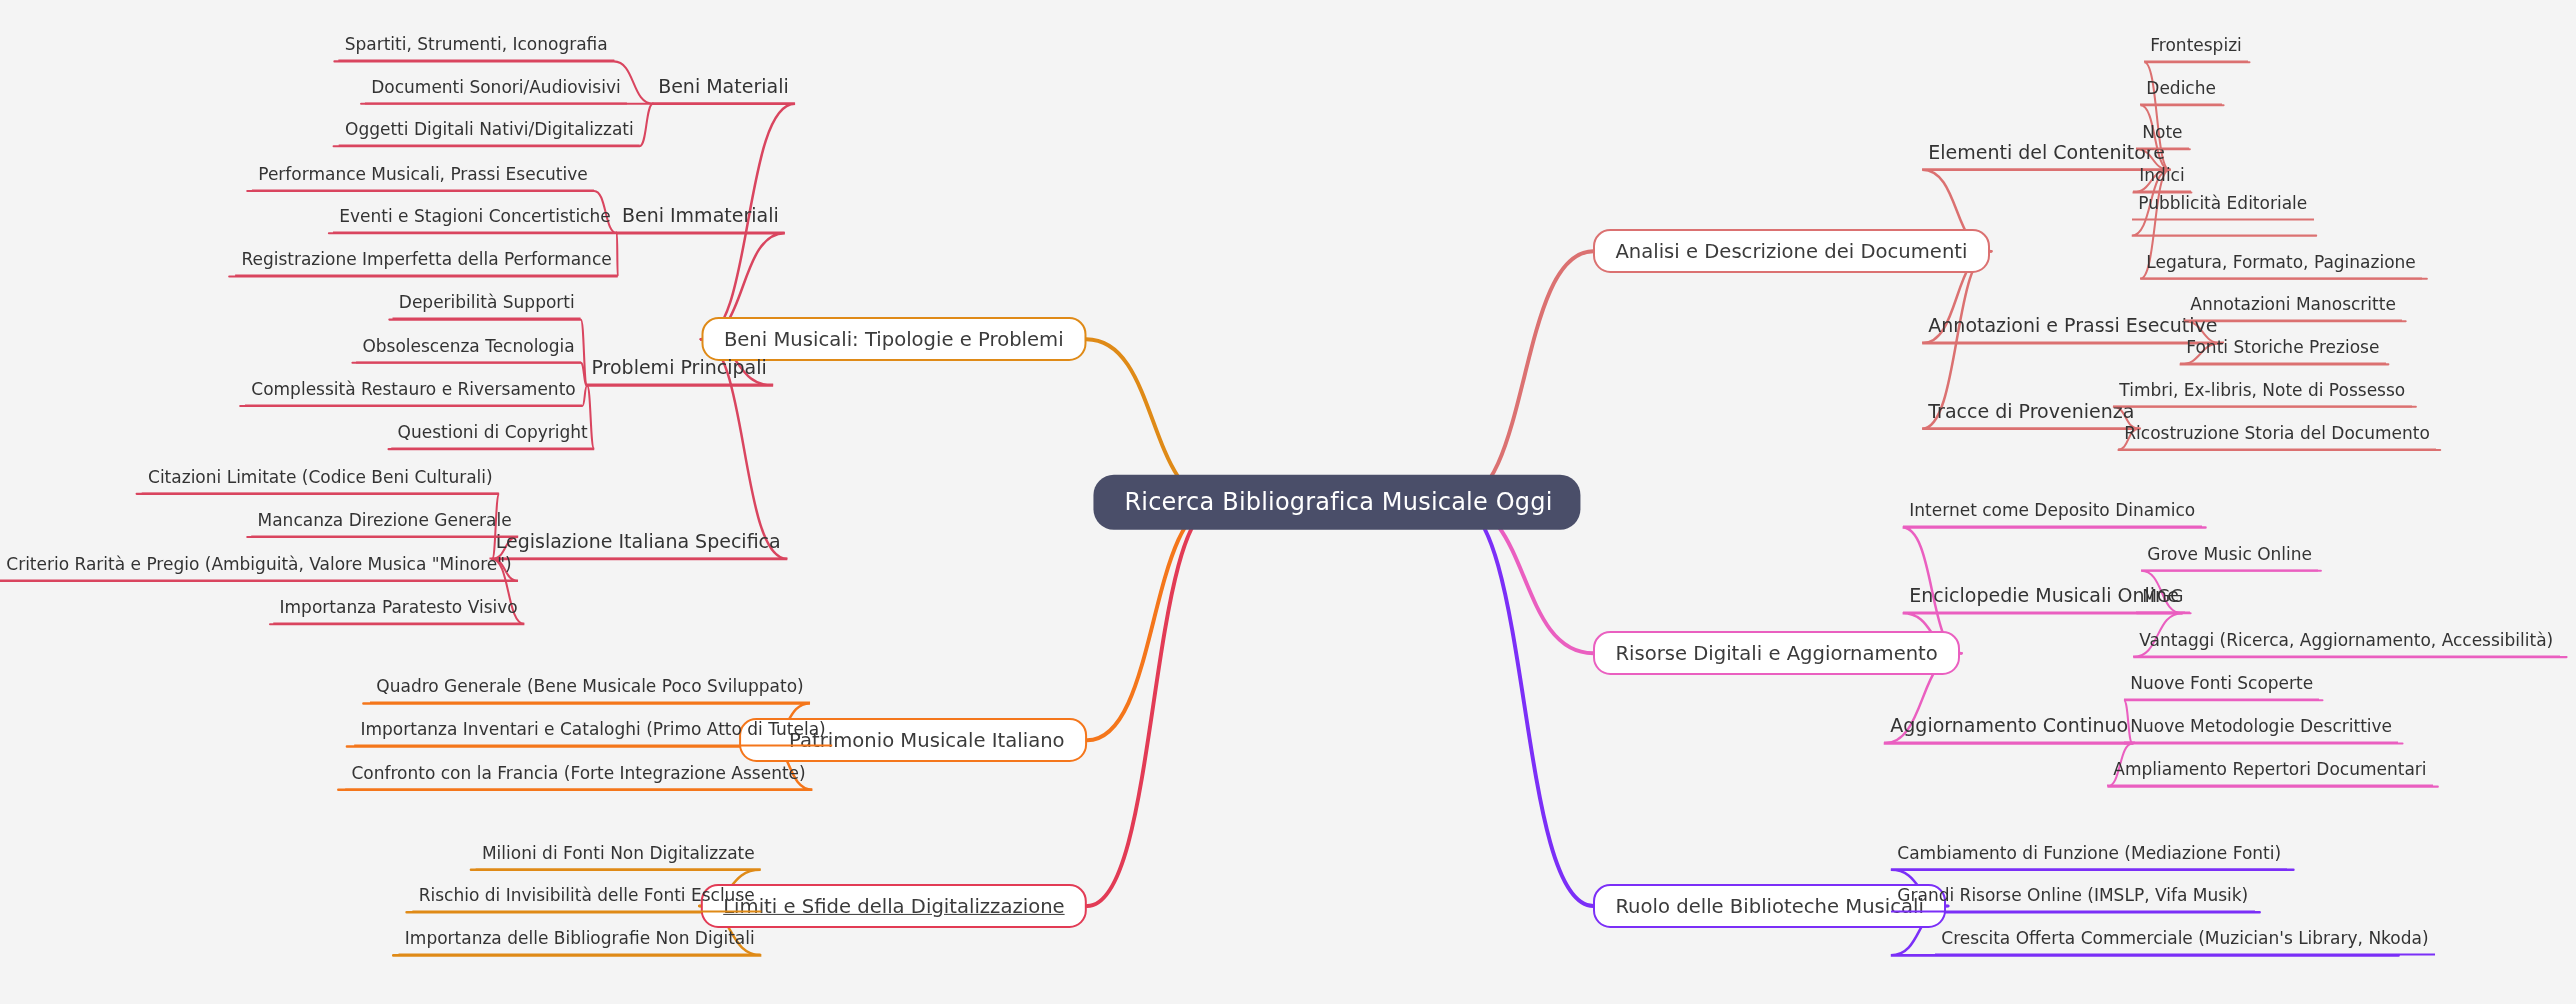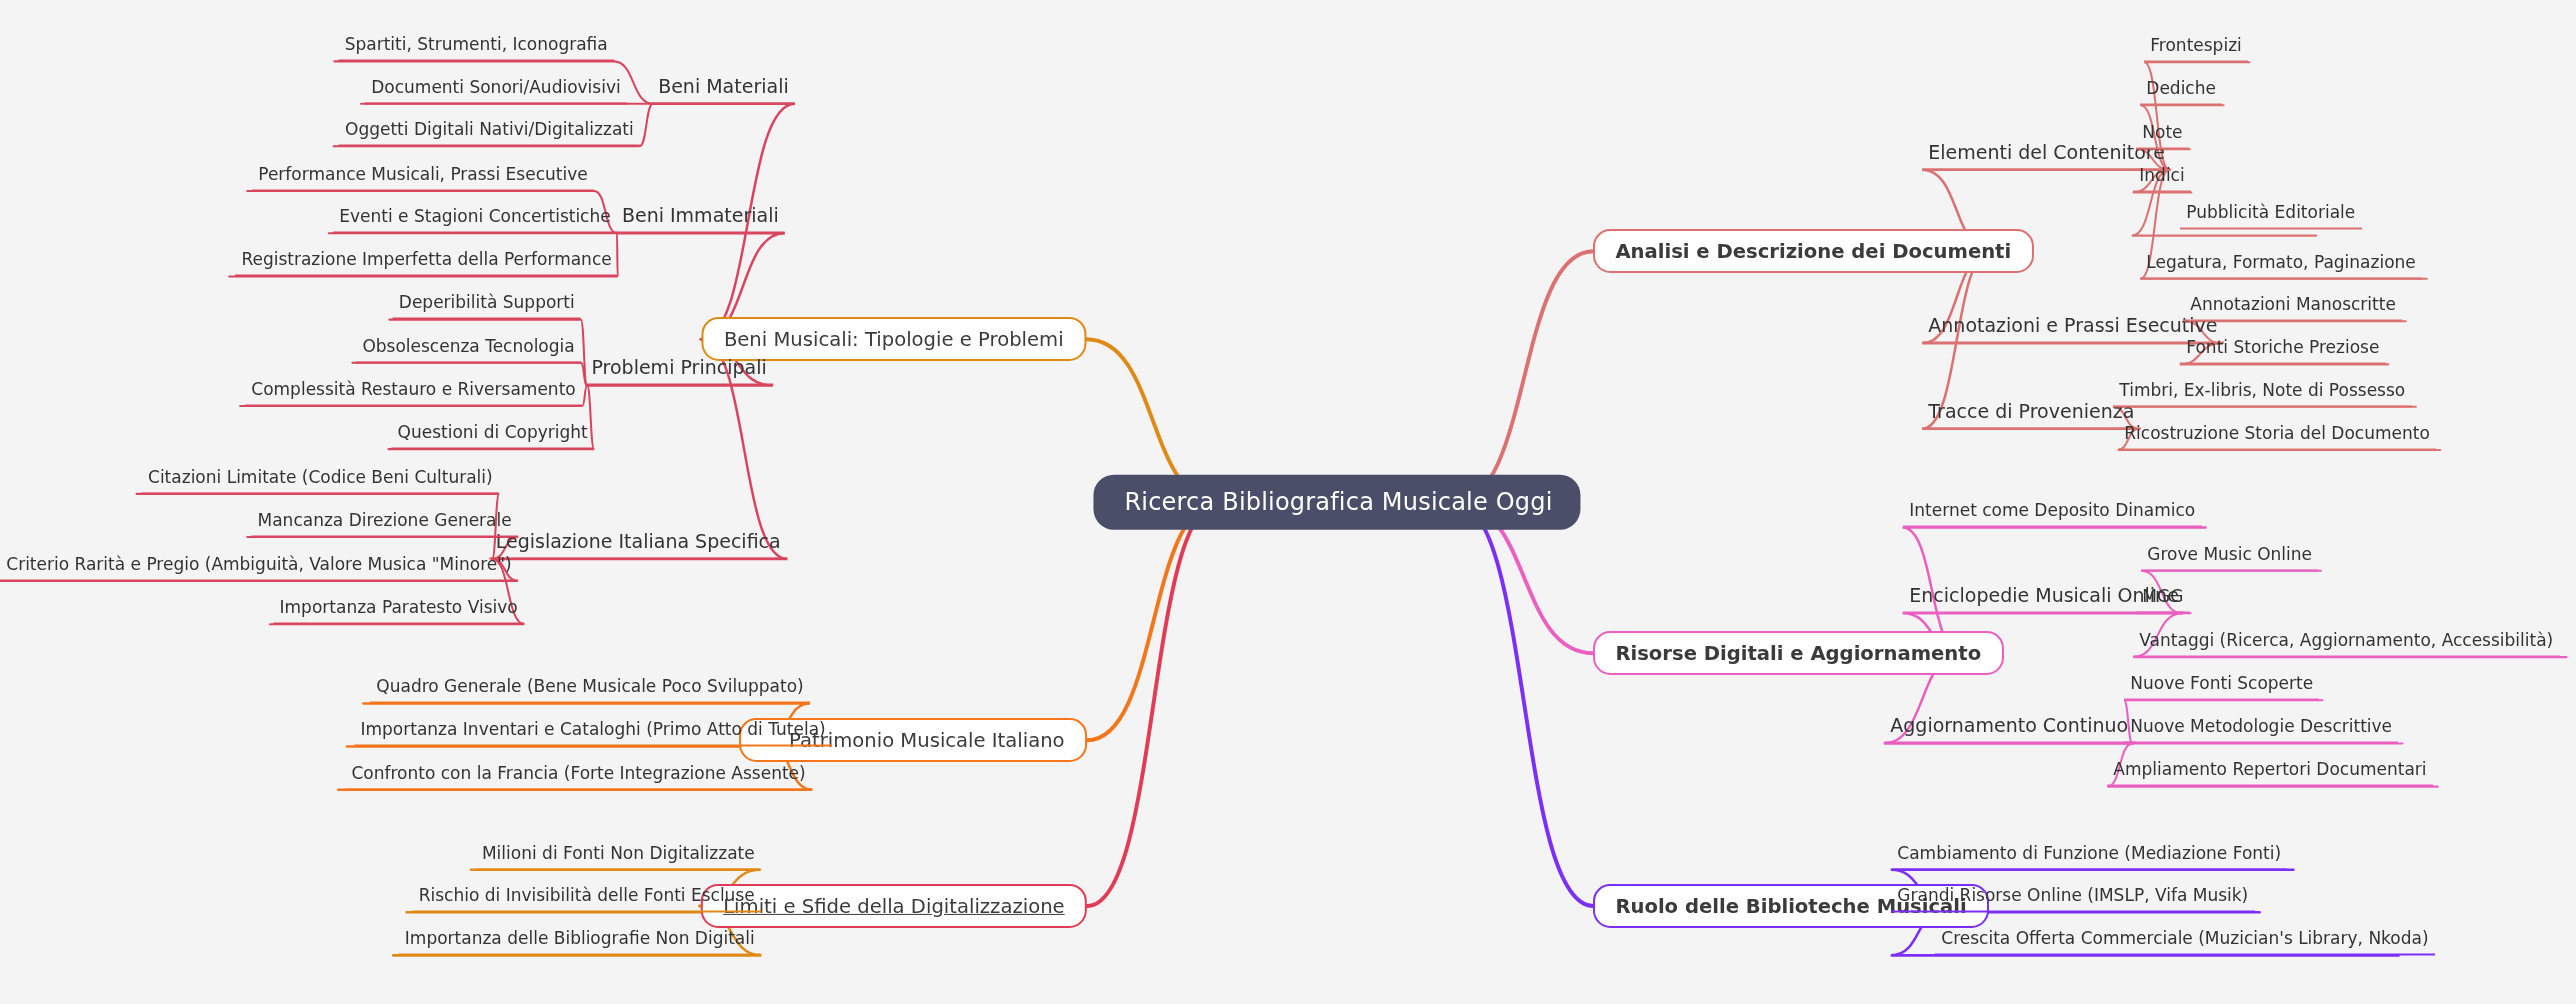--- a/index.html
+++ b/index.html
@@ -27,21 +27,21 @@
   
   .lvl1{
     transform:translate(0,-50%);
     background:#ffffff;
     border:2.4px solid #cccccc;
     border-radius:17.3px;
     padding:8.6px 20.4px;
     font-size:19.6px;
     color:#3b3b3b;
   }
-  .lvl1.right{transform:translate(0,-50%);font-weight:bold;}
+  .lvl1.right{transform:translate(0,-50%);}
   .lvl1.left{transform:translate(-100%,-50%);}
 
   
   .lvl2{
     font-size:19px;color:#333333;
     padding:0 6.3px 5.5px 6.3px;
     transform:translate(0,-100%);
   }
   .lvl2.left{transform:translate(-100%,-100%);}
 
@@ -142,21 +142,21 @@
       <div class="node lvl1 left" style="left: 1087px; top: 906px; border-color: rgb(226, 59, 85); text-decoration: underline;">Limiti e Sfide della Digitalizzazione</div>
       <div class="node lvl3 left" style="left: 761px; top: 870px; border-bottom: 2.4px solid rgb(223, 138, 23);">Milioni di Fonti Non Digitalizzate</div>
       <div class="node lvl3 left" style="left: 761px; top: 912px; border-bottom: 2.4px solid rgb(223, 138, 23);">Rischio di Invisibilità delle Fonti Escluse</div>
       <div class="node lvl3 left" style="left: 761px; top: 955px; border-bottom: 2.4px solid rgb(223, 138, 23);">Importanza delle Bibliografie Non Digitali</div>
       <div class="node lvl1 right" style="left: 1593px; top: 251px; border-color: rgb(219, 113, 113);">Analisi e Descrizione dei Documenti</div>
       <div class="node lvl2 right" style="left: 1922px; top: 170px; border-bottom: 2.4px solid rgb(219, 113, 113);">Elementi del Contenitore</div>
       <div class="node lvl3 right" style="left: 2144px; top: 62px; border-bottom: 2.4px solid rgb(219, 113, 113);">Frontespizi</div>
       <div class="node lvl3 right" style="left: 2140px; top: 105px; border-bottom: 2.4px solid rgb(219, 113, 113);">Dediche</div>
       <div class="node lvl3 right" style="left: 2136px; top: 149px; border-bottom: 2.4px solid rgb(219, 113, 113);">Note</div>
       <div class="node lvl3 right" style="left: 2133px; top: 192px; border-bottom: 2.4px solid rgb(219, 113, 113);">Indici</div>
-      <div class="node lvl3 right" style="left: 2132px; top: 229px; border-bottom: 2.4px solid rgb(219, 113, 113); margin-left: 48px;">Pubblicità Editoriale</div>
+      <div class="node lvl3 right" style="left: 2132px; top: 220px; border-bottom: 2.4px solid rgb(219, 113, 113);">Pubblicità Editoriale</div>
       <div class="node lvl3 right" style="left: 2140px; top: 279px; border-bottom: 2.4px solid rgb(219, 113, 113);">Legatura, Formato, Paginazione</div>
       <div class="node lvl2 right" style="left: 1922px; top: 343px; border-bottom: 2.4px solid rgb(219, 113, 113);">Annotazioni e Prassi Esecutive</div>
       <div class="node lvl3 right" style="left: 2184px; top: 321px; border-bottom: 2.4px solid rgb(219, 113, 113);">Annotazioni Manoscritte</div>
       <div class="node lvl3 right" style="left: 2180px; top: 364px; border-bottom: 2.4px solid rgb(219, 113, 113);">Fonti Storiche Preziose</div>
       <div class="node lvl2 right" style="left: 1922px; top: 429px; border-bottom: 2.4px solid rgb(219, 113, 113);">Tracce di Provenienza</div>
       <div class="node lvl3 right" style="left: 2113px; top: 407px; border-bottom: 2.4px solid rgb(219, 113, 113);">Timbri, Ex-libris, Note di Possesso</div>
       <div class="node lvl3 right" style="left: 2118px; top: 450px; border-bottom: 2.4px solid rgb(219, 113, 113);">Ricostruzione Storia del Documento</div>
       <div class="node lvl1 right" style="left: 1593px; top: 653px; border-color: rgb(234, 95, 192);">Risorse Digitali e Aggiornamento</div>
       <div class="node lvl3 right" style="left: 1903px; top: 527px; border-bottom: 2.4px solid rgb(234, 95, 192);">Internet come Deposito Dinamico</div>
       <div class="node lvl2 right" style="left: 1903px; top: 613px; border-bottom: 2.4px solid rgb(234, 95, 192);">Enciclopedie Musicali Online</div>

